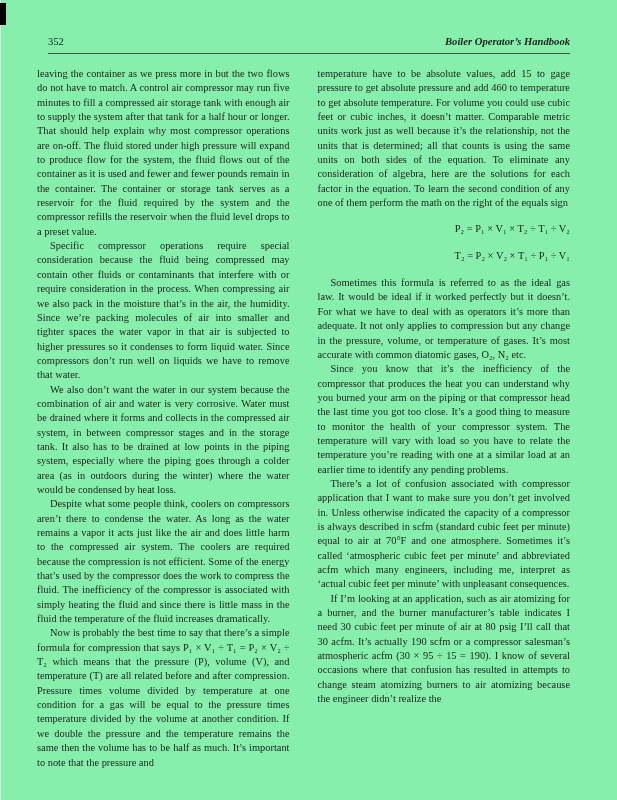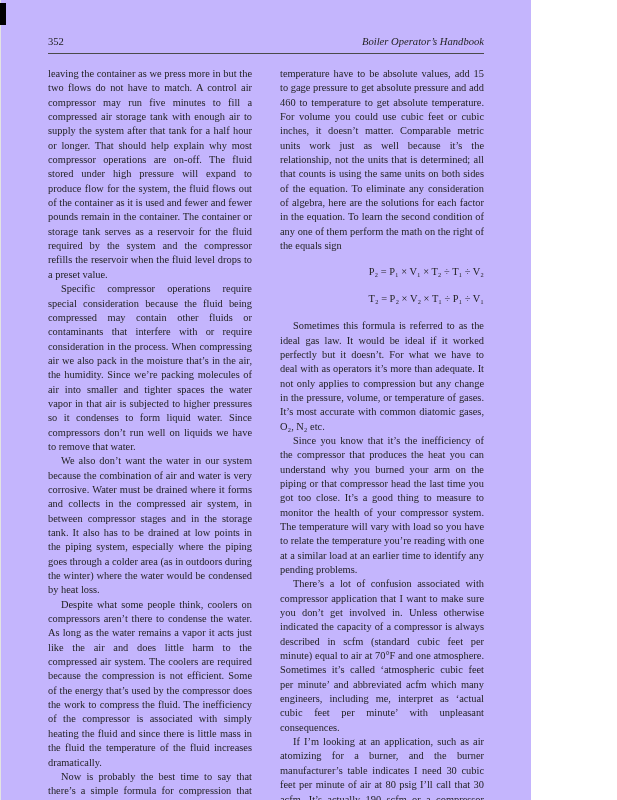--- a/index.html
+++ b/index.html
@@ -1,21 +1,21 @@
 <!DOCTYPE html>
 <html><head>
 <meta charset="utf-8">
 <style>
   * { margin: 0; padding: 0; box-sizing: border-box; }
   html, body { background: #ffffff; }
   .page {
     position: relative;
-    width: 531px;
+    width: 617px;
     height: 800px;
-    background: #c4b5fd;
+    background: #86efac;
     overflow: hidden;
     font-family: "Liberation Serif", "DejaVu Serif", serif;
     color: #1f1f1f;
   }
   .edge-line {
     position: absolute;
     left: 0; top: 0;
     width: 1px; height: 100%;
     background: #e3e3e3;
   }
@@ -26,30 +26,30 @@
     background: #000000;
   }
   .page-header {
     display: flex;
     justify-content: space-between;
     align-items: baseline;
     margin: 36px 47px 0 48px;
     font-size: 10.6px;
     line-height: 12px;
   }
-  .book-title { font-style: italic; }
+  .book-title { font-style: italic; font-weight: bold; }
   .header-rule {
     margin: 5px 47px 0 48px;
     border-top: 1px solid #4a4a4a;
     height: 0;
   }
   .columns {
     display: flex;
     gap: 28px;
-    margin: 13px 47px 0 48px;
+    margin: 13px 47px 0 37px;
   }
   .column { flex: 1 1 0; min-width: 0; }
   .body-par {
     font-size: 10.4px;
     line-height: 14.35px;
     text-align: justify;
   }
   .indent { text-indent: 13px; }
   .equations { margin: 12px 0 13px 0; }
   .equation {

